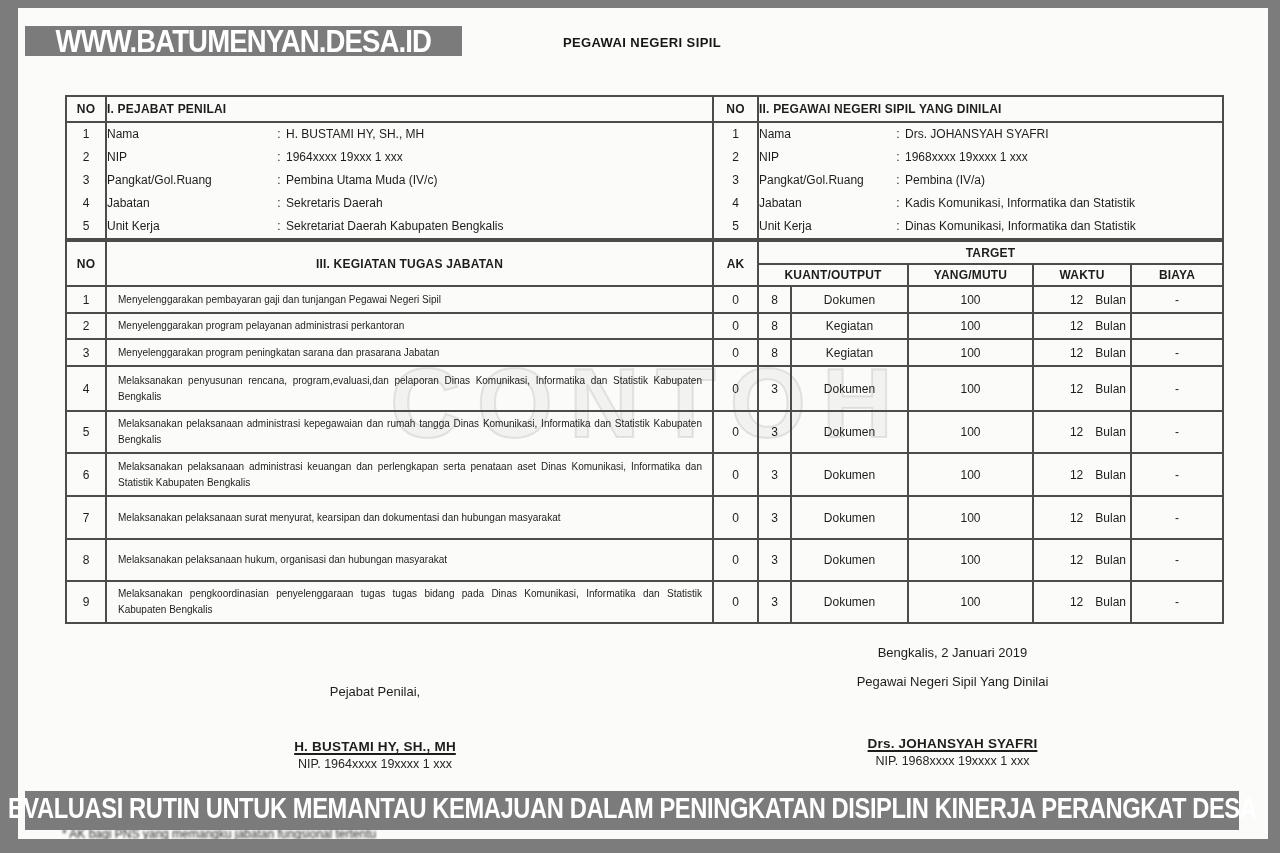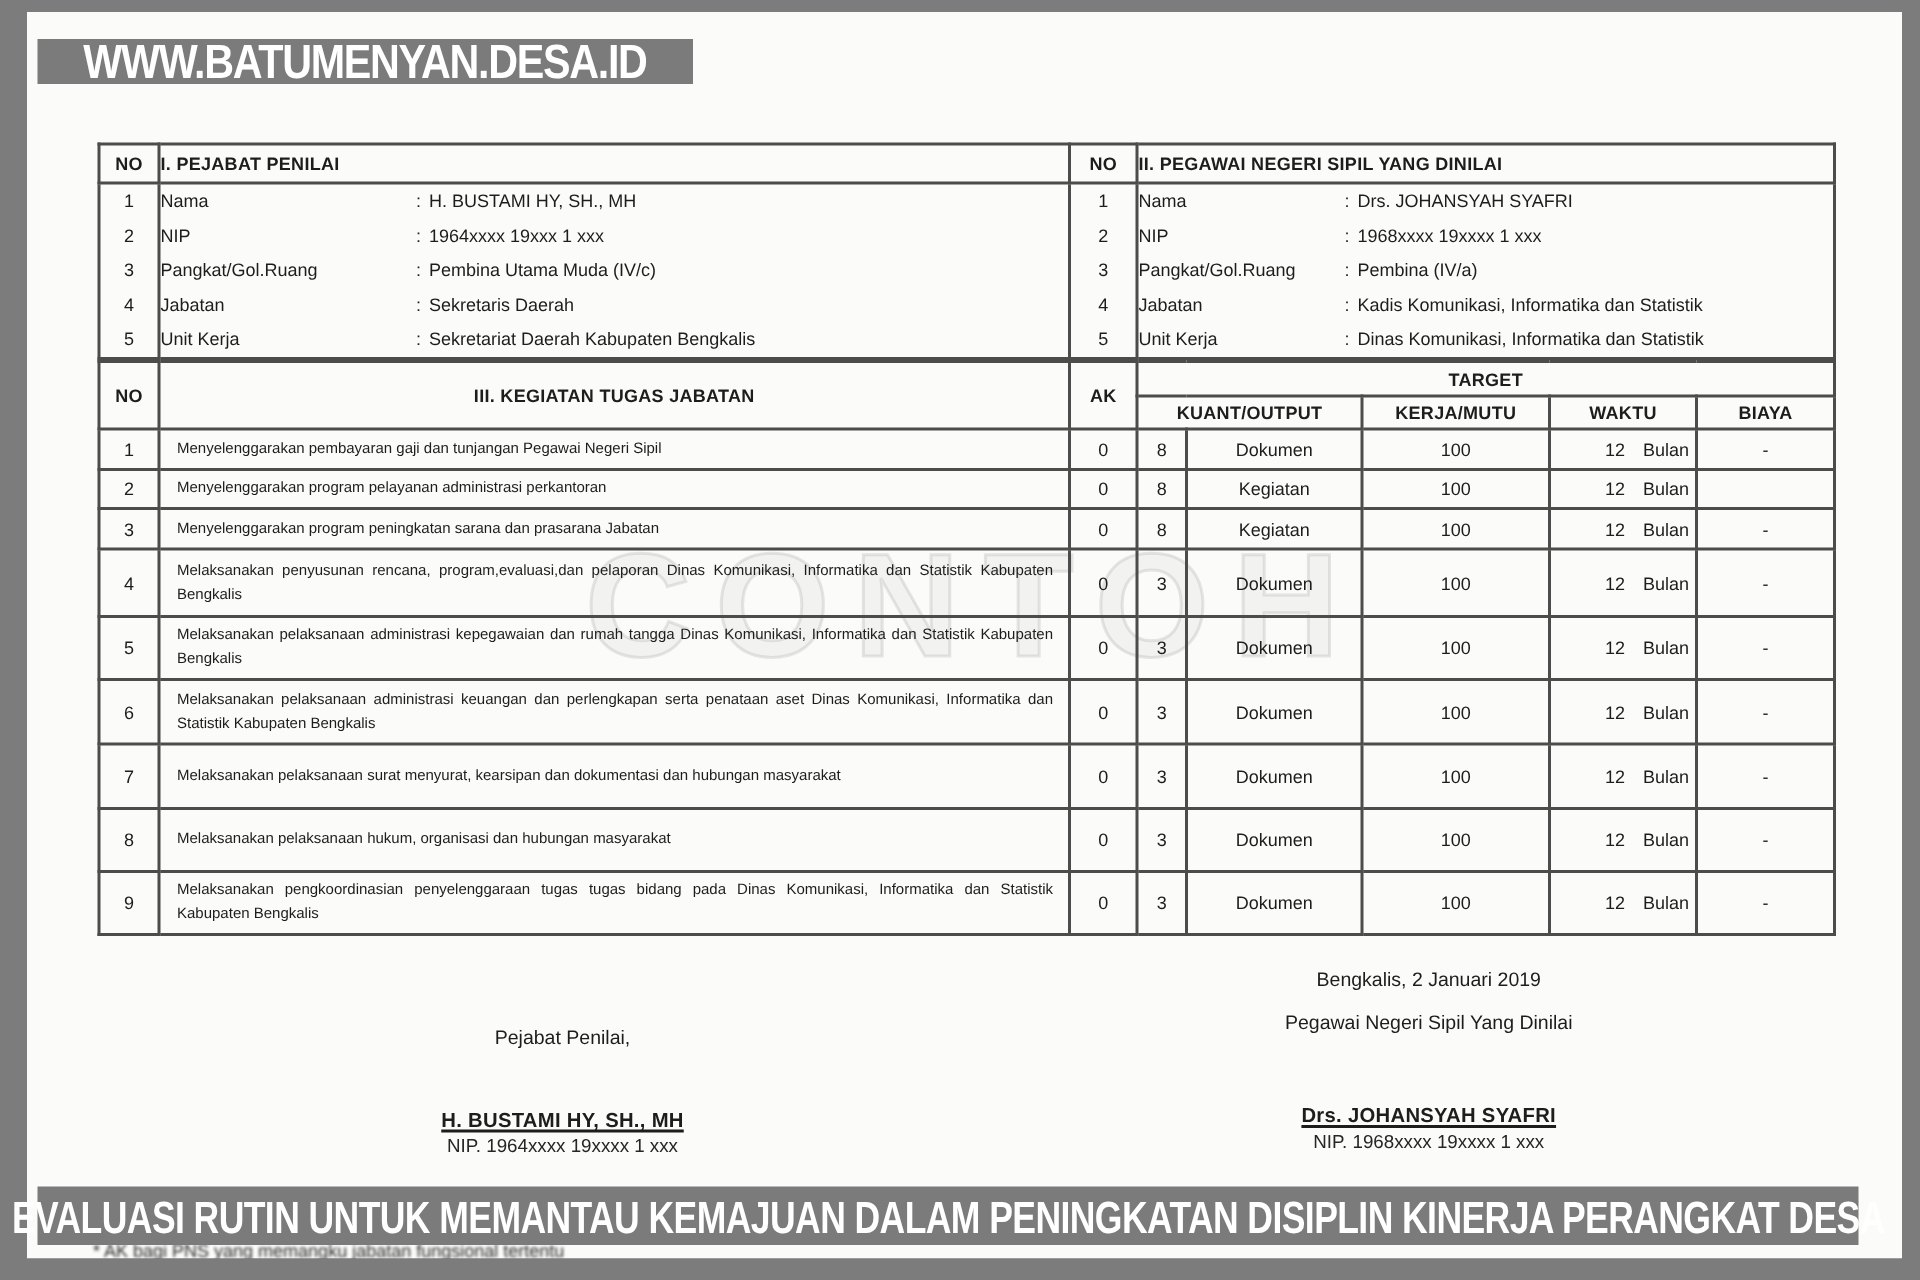--- a/index.html
+++ b/index.html
@@ -23,21 +23,21 @@
     background:#7b7b7b;color:#ffffff;z-index:10;
     display:flex;align-items:center;justify-content:center;
   }
   .site-banner span{
     font-weight:bold;font-size:32px;white-space:nowrap;letter-spacing:-1px;
     display:inline-block;transform:scaleX(0.86);
   }
   .bottom-banner{
     position:absolute;left:25px;top:791px;width:1214px;height:39px;
     background:#7b7b7b;color:#ffffff;z-index:25;
-    display:flex;align-items:flex-end;justify-content:center;
+    display:flex;align-items:flex-start;justify-content:center;
   }
   .bottom-banner span{
     font-weight:bold;font-size:30px;white-space:nowrap;letter-spacing:-0.5px;
     display:inline-block;transform:scaleX(0.79);
   }
   .footnote{
     position:absolute;left:62px;top:827px;z-index:5;
     font-size:12px;color:#2b2b2b;filter:blur(1px);white-space:nowrap;
   }
   .contoh-watermark{
@@ -113,20 +113,21 @@
 </head>
 <body>
 
 <div class="page"></div>
 
 <div class="site-banner">
   <span>WWW.BATUMENYAN.DESA.ID</span>
 </div>
 
 <div class="doc-title">
+  <div>PEGAWAI NEGERI SIPIL</div>
 </div>
 
 <div class="contoh-watermark">CONTOH</div>
 
 <table class="tbl info-tbl">
   <colgroup>
       <col style="width:40px">
       <col style="width:607px">
       <col style="width:45px">
       <col style="width:465px">
@@ -224,21 +225,21 @@
   </colgroup>
   <tbody>
       <tr class="hdr1">
     <th rowspan="2">NO</th>
     <th rowspan="2">III. KEGIATAN TUGAS JABATAN</th>
     <th rowspan="2">AK</th>
     <th colspan="5">TARGET</th>
   </tr>
   <tr class="hdr2">
     <th colspan="2">KUANT/OUTPUT</th>
-    <th>KERJA/MUTU</th>
+    <th>YANG/MUTU</th>
     <th>WAKTU</th>
     <th>BIAYA</th>
   </tr>
 
   <tr class="r1">
     <td class="c">1</td>
     <td class="task">Menyelenggarakan pembayaran gaji dan tunjangan Pegawai Negeri Sipil</td>
     <td class="c">0</td>
     <td class="c">8</td>
     <td class="c">Dokumen</td>

